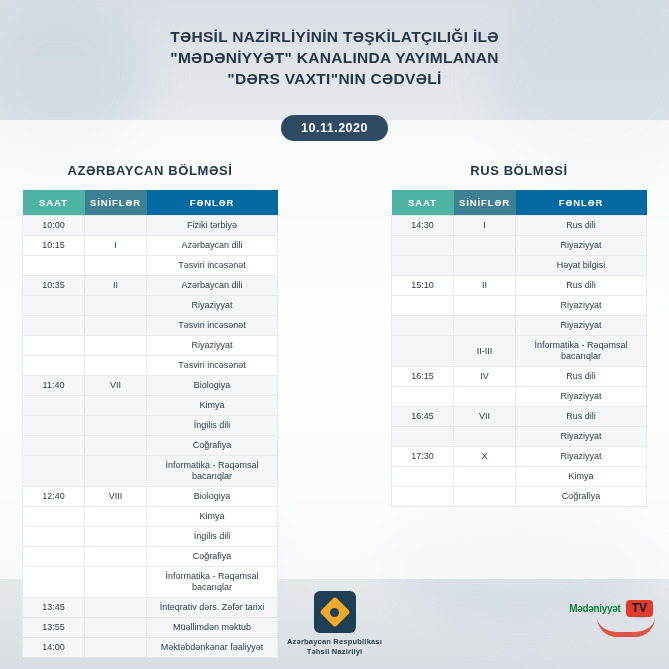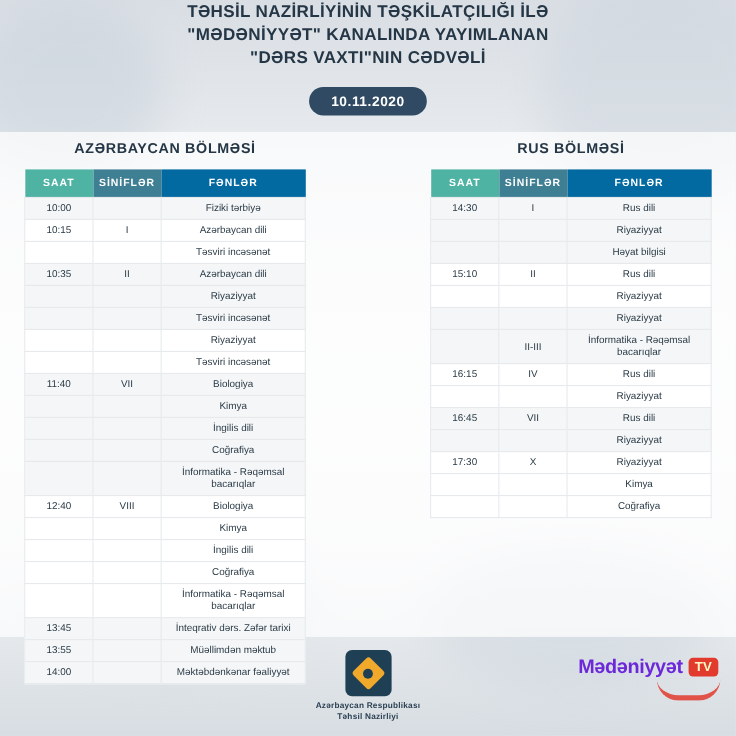--- a/index.html
+++ b/index.html
@@ -25,31 +25,31 @@
   .b2 { width: 220px; height: 200px; right: -40px; top: -20px; background: #cdd6de; }
   .b3 { width: 240px; height: 120px; left: 40px; bottom: 60px; background: #c3cfd8; opacity:.4;}
   .b4 { width: 260px; height: 130px; right: 20px; bottom: 40px; background: #c7d2db; opacity:.4;}
   .whitewash {
     position: absolute; left: 0; right: 0; top: 120px; bottom: 90px;
     background: rgba(255,255,255,0.72); z-index: 0;
   }
 
   .wrap { position: relative; z-index: 2; width: 669px; height: 669px; }
 
-  header { text-align: center; }
+  header { padding-top: 26px; text-align: center; }
   .title-line {
     color: #253746;
     font-weight: bold;
     font-size: 15.5px;
     letter-spacing: .3px;
     line-height: 21px;
   }
   .date-pill {
     display: inline-block;
-    margin-top: 16px;
+    margin-top: 26px;
     background: #2f4a62;
     color: #fff;
     font-size: 12.5px;
     font-weight: bold;
     border-radius: 13px;
     padding: 6px 20px 6px 20px;
     letter-spacing: .5px;
     text-align: center;
   }
 
@@ -147,28 +147,28 @@
 
   .tvlogo {
     position: absolute;
     right: 16px;
     bottom: 52px;
     display: flex;
     align-items: center;
     gap: 5px;
   }
   .tvlogo .word {
-    color: #6d28d9;
-    font-size: 18px;
+    color: #15803d;
+    font-size: 10px;
     font-weight: bold;
     letter-spacing: -.3px;
   }
   .tvlogo .tvbox {
     background: #e23b2e;
-    color: #fef9c3;
+    color: #0f172a;
     font-size: 12px;
     font-weight: bold;
     border-radius: 4px;
     padding: 2px 6px;
     line-height: 13px;
   }
   .tvlogo .swoosh {
     position: absolute;
     right: -2px; bottom: -20px;
     width: 58px; height: 20px;

